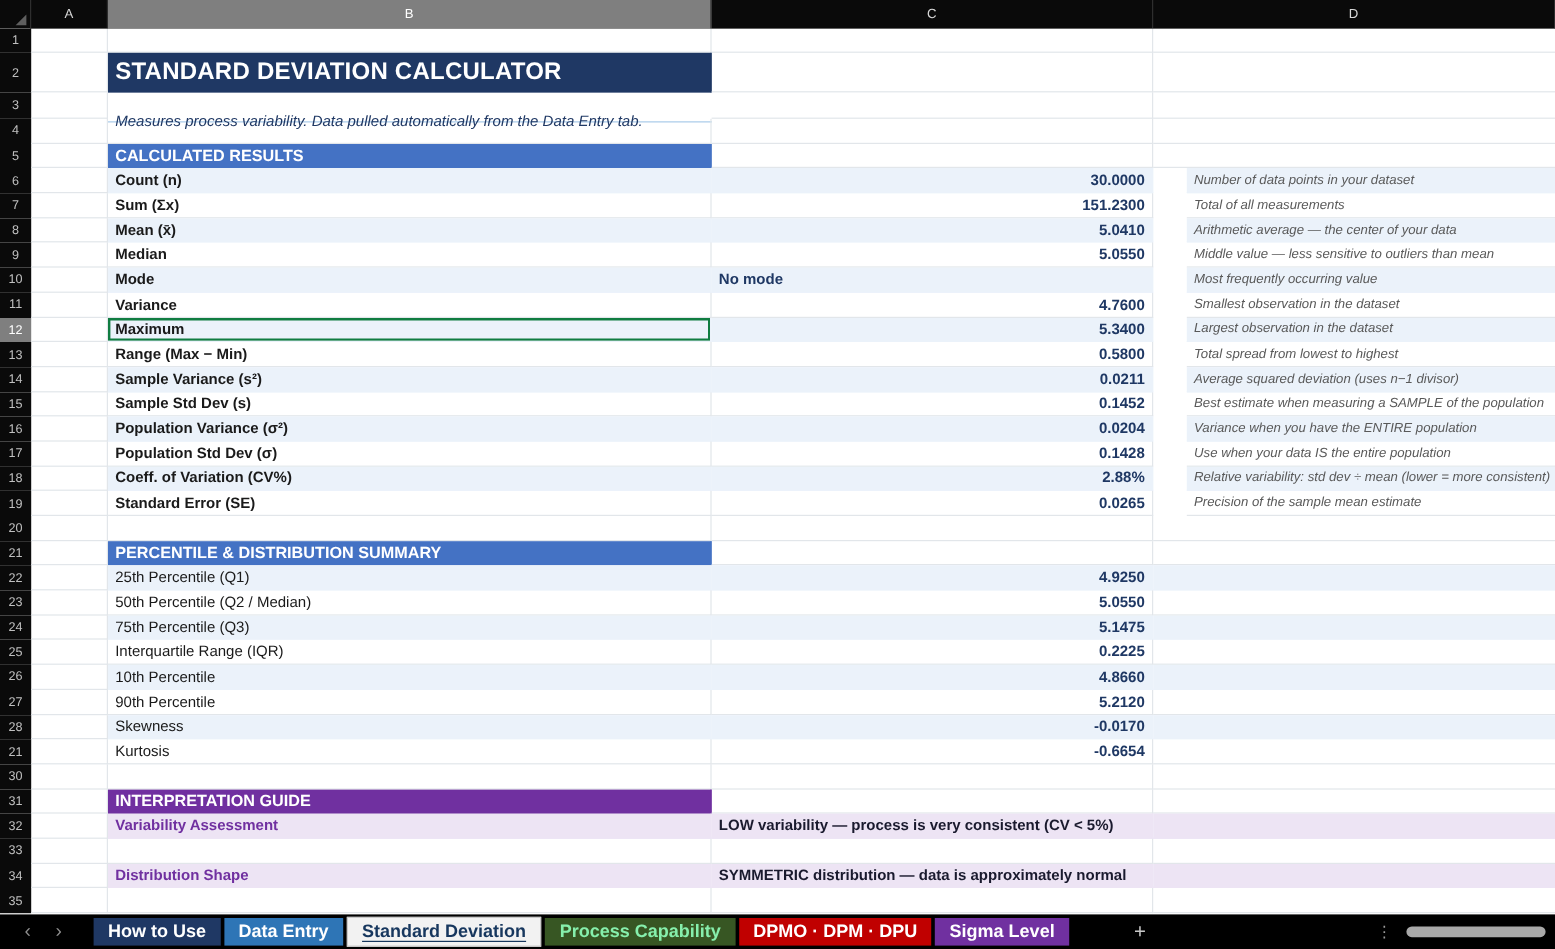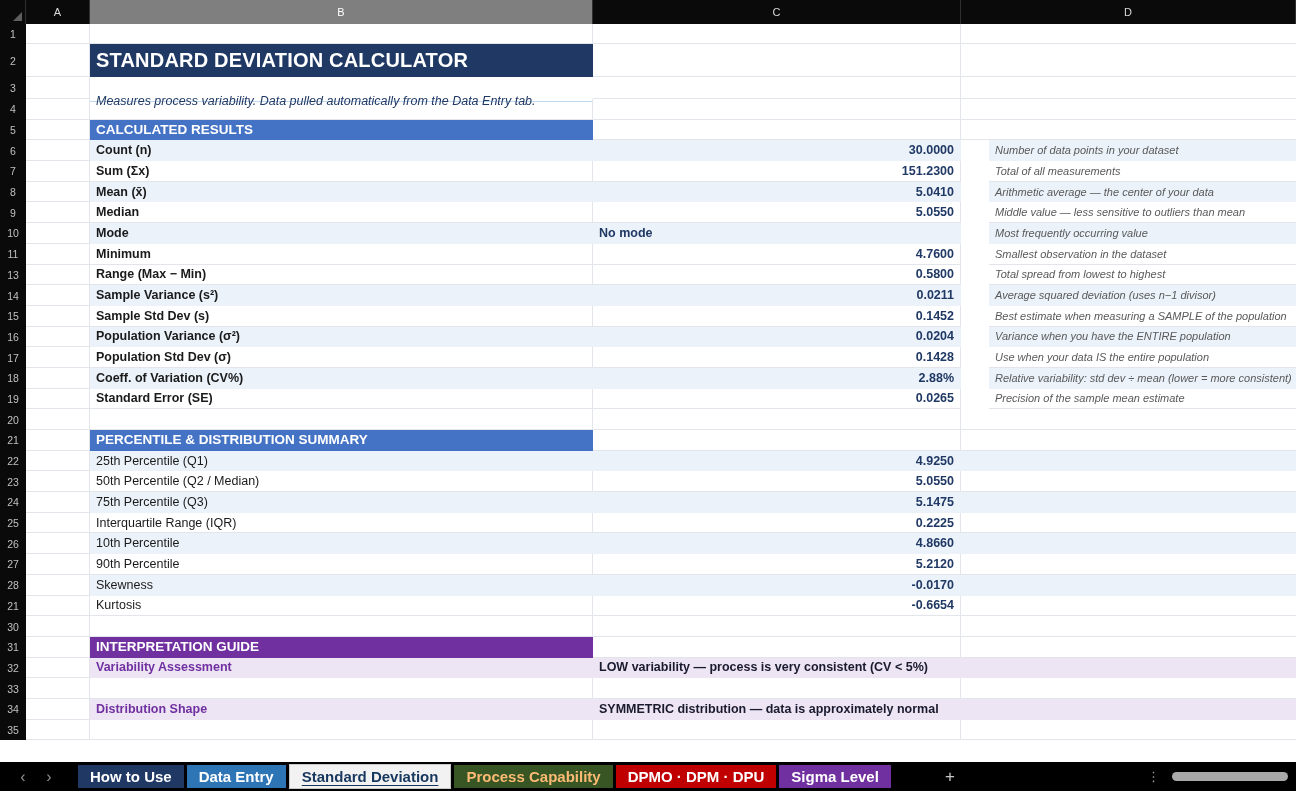--- a/index.html
+++ b/index.html
@@ -155,23 +155,30 @@
       <div class="row stat shade-blue cleft">
         <div class="cell rn">10</div>
         <div class="cell a"></div>
         <div class="cell b">Mode</div>
         <div class="cell c">No mode</div>
         <div class="cell d">Most frequently occurring value</div>
       </div>
       <div class="row stat">
         <div class="cell rn">11</div>
         <div class="cell a"></div>
-        <div class="cell b">Minimum</div>
+        <div class="cell b">Variance</div>
         <div class="cell c">4.7600</div>
         <div class="cell d">Smallest observation in the dataset</div>
+      </div>
+      <div class="row stat shade-blue">
+        <div class="cell rn hl">12</div>
+        <div class="cell a"></div>
+        <div class="cell b selected">Maximum</div>
+        <div class="cell c">5.3400</div>
+        <div class="cell d">Largest observation in the dataset</div>
       </div>
       <div class="row stat">
         <div class="cell rn">13</div>
         <div class="cell a"></div>
         <div class="cell b">Range (Max − Min)</div>
         <div class="cell c">0.5800</div>
         <div class="cell d">Total spread from lowest to highest</div>
       </div>
       <div class="row stat shade-blue">
         <div class="cell rn">14</div>
@@ -335,21 +342,21 @@
     <div class="tablist" id="tablist">
         <div class="tab" style="background: rgb(31, 56, 100); color: rgb(255, 255, 255);">
           <span>How to Use</span>
         </div>
         <div class="tab" style="background: rgb(46, 117, 182); color: rgb(255, 255, 255);">
           <span>Data Entry</span>
         </div>
         <div class="tab active" style="background: rgb(242, 242, 242); color: rgb(23, 55, 94);">
           <span>Standard Deviation</span>
         </div>
-        <div class="tab" style="background: rgb(55, 86, 35); color: #fdba74;">
+        <div class="tab" style="background: rgb(55, 86, 35); color: #86efac;">
           <span>Process Capability</span>
         </div>
         <div class="tab" style="background: rgb(192, 0, 0); color: rgb(255, 255, 255);">
           <span>DPMO · DPM · DPU</span>
         </div>
         <div class="tab" style="background: rgb(112, 48, 160); color: rgb(255, 255, 255);">
           <span>Sigma Level</span>
         </div>
       </div>
     <div class="addbtn">+</div>

